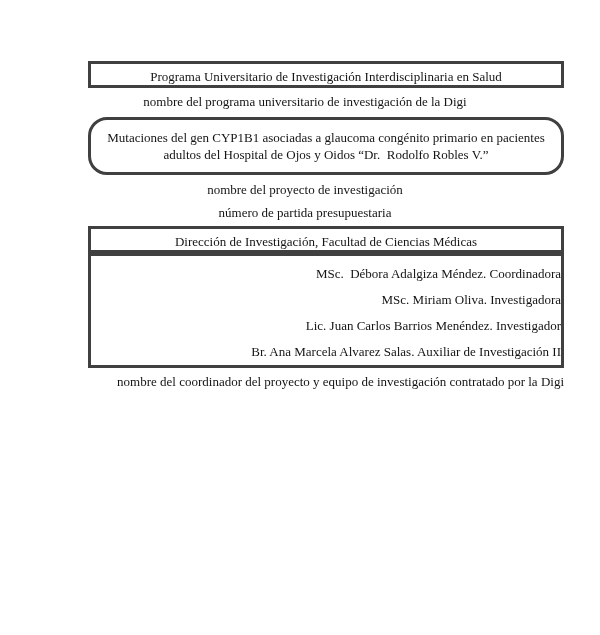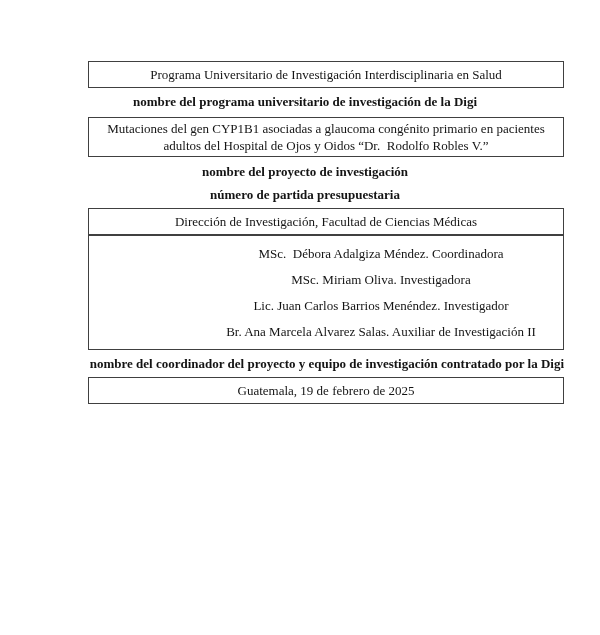--- a/index.html
+++ b/index.html
@@ -16,46 +16,45 @@
     overflow: hidden;
   }
   .doc {
     margin: 61px 0 0 46px;
     width: 518px;
   }
   .box {
     box-sizing: border-box;
     margin-left: 42px;
     width: 476px;
-    border: 1px solid #404040;
+    border: 3px solid #404040;
     background: #ffffff;
     text-align: center;
   }
   .box-value {
     white-space: pre-wrap;
   }
   .caption {
     width: 518px;
     text-align: center;
     line-height: 16px;
     white-space: pre-wrap;
-    font-weight: bold;
   }
   .box-program   { height: 27px; line-height: 25px; }
   .caption-program { margin: 6px 0 7px 0; }
-  .box-project   { min-height: 38px; padding: 2px 4px; line-height: 17px; }
+  .box-project   { min-height: 38px; padding: 9px 4px; line-height: 17px; border-radius: 19px; }
   .caption-project { margin: 7px 0 7px 0; }
   .box-budget    { height: 26px; line-height: 24px; }
   .caption-budget { margin: 5px 0 5px 0; }
   .box-unit      { height: 27px; line-height: 25px; }
   .caption-unit  { margin: 5px 0 5px 0; }
   .box-team {
     height: 115px;
     padding: 5px 0 0 110px;
-    text-align: center;
+    text-align: right;
   }
   .member {
     line-height: 26px;
     white-space: pre-wrap;
   }
   .caption-team  { margin: 6px 0 5px 0; text-align: right; }
   .box-date      { height: 27px; line-height: 25px; }
 </style>
 </head>
 <body>
@@ -79,17 +78,14 @@
   </div>
 
   <div class="box box-team">
     <div class="member">MSc.  Débora Adalgiza Méndez. Coordinadora</div>
     <div class="member">MSc. Miriam Oliva. Investigadora</div>
     <div class="member">Lic. Juan Carlos Barrios Menéndez. Investigador</div>
     <div class="member">Br. Ana Marcela Alvarez Salas. Auxiliar de Investigación II</div>
   </div>
   <div class="caption caption-team">nombre del coordinador del proyecto y equipo de investigación contratado por la Digi</div>
 
-  <div class="box box-date">
-    <span class="box-value">Guatemala, 19 de febrero de 2025</span>
-  </div>
 
 </div>
 
 </body></html>

